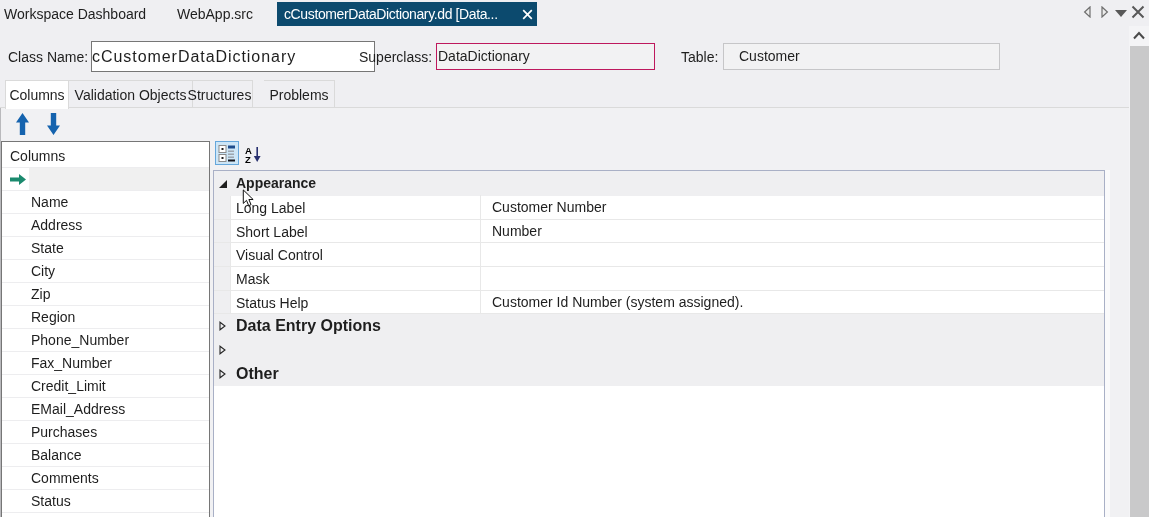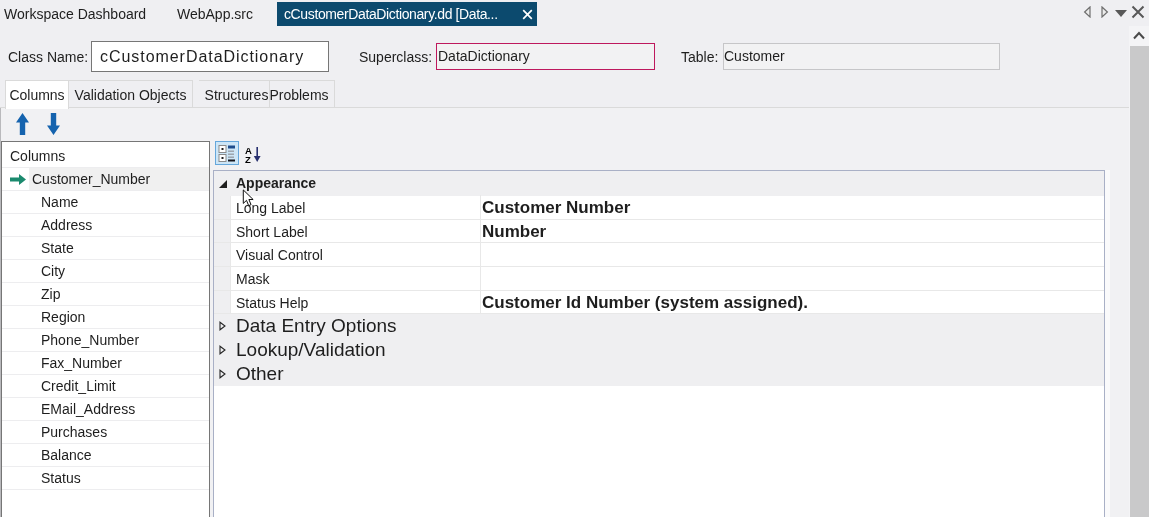--- a/index.html
+++ b/index.html
@@ -27,67 +27,67 @@
   <path d="M1 1 L6.4 6 L1 11 Z" fill="#ECECEC" stroke="#6E6E6E" stroke-width="1.2"></path>
 </svg>
 <svg class="abs" style="left:1115px; top:10px;" width="12" height="7" viewBox="0 0 12 7">
   <path d="M0 0 H12 L6 7 Z" fill="#585858"></path>
 </svg>
 <svg class="abs" style="left:1131px; top:5px;" width="14" height="14" viewBox="0 0 14 14">
   <path d="M1.5 1.5 L12.5 12.5 M12.5 1.5 L1.5 12.5" stroke="#585858" stroke-width="2" fill="none"></path>
 </svg>
 
 <div class="abs t14" style="left:8px; top:43px; height:28px; line-height:28px;">Class Name:</div>
-<div class="abs t14" style="left:91px; top:41px; width:238px; height:31px; background:#fff; border:1px solid #767676; line-height:29px; padding-left:8px; font-size:16px; letter-spacing:0.95px;">cCustomerDataDictionary</div>
+<div class="abs t14" style="left:91px; top:41px; width:284px; height:31px; background:#fff; border:1px solid #767676; line-height:29px; padding-left:0; font-size:16px; letter-spacing:0.95px;">cCustomerDataDictionary</div>
 <div class="abs t14" style="left:359px; top:43px; height:28px; line-height:28px;">Superclass:</div>
 <div class="abs t14" style="left:436px; top:43px; width:219px; height:27px; background:#F2F2F3; border:1px solid #be185d; line-height:25px; padding-left:1px;">DataDictionary</div>
 <div class="abs t14" style="left:681px; top:43px; height:28px; line-height:28px;">Table:</div>
-<div class="abs t14" style="left:723px; top:43px; width:277px; height:27px; background:#F2F2F3; border:1px solid #C6C6C8; line-height:25px; padding-left:0;">Customer</div>
+<div class="abs t14" style="left:723px; top:43px; width:277px; height:27px; background:#F2F2F3; border:1px solid #C6C6C8; line-height:25px; padding-left:15px;">Customer</div>
 
 <div class="abs" style="left:0; top:108px; width:1129px; height:409px; background:#F1F1F3; border-left:1px solid #B9B9BC;"></div>
 <div class="abs" style="left:213px; top:170px; width:897px; height:347px; background:#FAFAFB;"></div>
 
 <div class="abs" style="left:0; top:107px; width:1129px; height:1px; background:#DADADA;"></div>
 <div class="abs t14" style="left:69px; top:80px; width:124px; height:28px; border:1px solid #DADADA; border-left:none; text-align:center; line-height:28px;">Validation Objects</div>
-<div class="abs t14" style="left:199px; top:80px; width:71px; height:28px; border:1px solid #DADADA; border-left:none; text-align:center; line-height:28px; text-indent:5px;">Structures</div>
+<div class="abs t14" style="left:182px; top:80px; width:71px; height:28px; border:1px solid #DADADA; border-left:none; text-align:center; line-height:28px; text-indent:5px;">Structures</div>
 <div class="abs t14" style="left:264px; top:80px; width:71px; height:28px; border:1px solid #DADADA; border-left:none; text-align:center; line-height:28px;">Problems</div>
 <div class="abs t14" style="left:5px; top:80px; width:64px; height:29px; background:#fff; border:1px solid #DADADA; border-bottom:none; text-align:center; line-height:28px; z-index:2;">Columns</div>
 
 <svg class="abs" style="left:16px; top:113px;" width="13" height="22" viewBox="0 0 13 22">
   <path d="M6.5 0 L13 9.5 L9.2 9.5 L9.2 22 L3.8 22 L3.8 9.5 L0 9.5 Z" fill="#1563AE"></path>
 </svg>
 <svg class="abs" style="left:47px; top:113px;" width="13" height="22" viewBox="0 0 13 22">
   <path d="M6.5 22 L13 12.5 L9.2 12.5 L9.2 0 L3.8 0 L3.8 12.5 L0 12.5 Z" fill="#1563AE"></path>
 </svg>
 
 <div class="abs" style="left:1px; top:141px; width:209px; height:376px; background:#fff; border:1px solid #767676; border-bottom:none;">
   <div class="t14" style="height:26px; line-height:28px; padding-left:8px; border-bottom:1px solid #EDEDEF;">Columns</div>
   <div style="position:relative; height:23px; border-bottom:1px solid #EDEDEF;">
     <div style="position:absolute; left:27px; right:0; top:0; bottom:0; background:#F0F0F0;"></div>
     <svg style="position:absolute; left:8px; top:6px;" width="16" height="11" viewBox="0 0 16 11">
       <path d="M0 3.4 H9 V0 L16 5.5 L9 11 V7.6 H0 Z" fill="#1B8A6E"></path>
     </svg>
-    <div class="t14" style="position:absolute; left:30px; top:0; line-height:23px;">Customer_Number</div>
   </div>
   <div class="lrow t14">Name</div>
   <div class="lrow t14">Address</div>
   <div class="lrow t14">State</div>
   <div class="lrow t14">City</div>
   <div class="lrow t14">Zip</div>
   <div class="lrow t14">Region</div>
   <div class="lrow t14">Phone_Number</div>
   <div class="lrow t14">Fax_Number</div>
   <div class="lrow t14">Credit_Limit</div>
   <div class="lrow t14">EMail_Address</div>
   <div class="lrow t14">Purchases</div>
   <div class="lrow t14">Balance</div>
+  <div class="lrow t14">Comments</div>
   <div class="lrow t14">Status</div>
 </div>
 <style>
-  .lrow { height:23px; line-height:22px; padding-left:39px; border-bottom:1px solid #EDEDEF; }
+  .lrow { height:23px; line-height:22px; padding-left:29px; border-bottom:1px solid #EDEDEF; }
 </style>
 
 <div class="abs" style="left:215px; top:141px; width:24px; height:24px; background:#CDE6F7; border:1px solid #66A7DB;">
   <svg width="22" height="22" viewBox="0 0 22 22">
     <rect x="3" y="3.5" width="7" height="7" fill="#fff" stroke="#8A8A8A"></rect>
     <rect x="5.5" y="6" width="2" height="2" fill="#1E1E1E"></rect>
     <rect x="3" y="12.5" width="7" height="7" fill="#fff" stroke="#8A8A8A"></rect>
     <rect x="5.5" y="15" width="2" height="2" fill="#1E1E1E"></rect>
     <rect x="12" y="3.5" width="7" height="3" fill="#1E4C8C"></rect>
     <rect x="12" y="8.5" width="6" height="1.4" fill="#9AA0A8"></rect>
@@ -143,35 +143,34 @@
   <div class="pcat">
       <svg style="position:absolute; left:5px; top:7px;" width="7" height="10" viewBox="0 0 7 10">
         <path d="M1 1.2 L6 5 L1 8.8 Z" fill="none" stroke="#262626" stroke-width="1.1"></path>
       </svg>
       <span>Data Entry Options</span>
     </div>
   <div class="pcat">
       <svg style="position:absolute; left:5px; top:7px;" width="7" height="10" viewBox="0 0 7 10">
         <path d="M1 1.2 L6 5 L1 8.8 Z" fill="none" stroke="#262626" stroke-width="1.1"></path>
       </svg>
-      <span>Lookup/Validation</span>
     </div>
   <div class="pcat">
       <svg style="position:absolute; left:5px; top:7px;" width="7" height="10" viewBox="0 0 7 10">
         <path d="M1 1.2 L6 5 L1 8.8 Z" fill="none" stroke="#262626" stroke-width="1.1"></path>
       </svg>
       <span>Other</span>
     </div>
 </div>
 <style>
   .prow { position:relative; height:23.7px; box-sizing:border-box; border-bottom:1px solid #E8E8E8; }
   .pgut { position:absolute; left:0; top:0; bottom:0; width:17px; background:#EFEFF1; border-right:1px solid #E8E8E8; }
   .pname { position:absolute; left:22px; top:1px; line-height:22.7px; font-size:14px; white-space:nowrap; color:#1E1E1E; }
-  .pval { position:absolute; left:266px; top:-1px; bottom:0; padding-top:1px; line-height:23.7px; font-size:17px; font-weight:bold; white-space:nowrap; border-left:1px solid #E8E8E8; padding-left:1px; right:0; }
-  .pcat { position:relative; height:23.7px; background:#EFEFF1; font-size:19px; font-weight:normal; }
+  .pval { position:absolute; left:266px; top:-1px; bottom:0; padding-top:1px; line-height:23.7px; font-size:14px; font-weight:normal; white-space:nowrap; border-left:1px solid #E8E8E8; padding-left:11px; right:0; }
+  .pcat { position:relative; height:23.7px; background:#EFEFF1; font-size:16px; font-weight:bold; }
   .pcat span { position:absolute; left:22px; line-height:23.7px; white-space:nowrap; }
 </style>
 
 <svg class="abs" style="left:242px; top:189px; z-index:5;" width="13" height="18" viewBox="0 0 13 19">
   <path d="M1 1 L1 15.2 L4.4 12 L6.7 17.6 L9.2 16.5 L6.9 11.1 L11.4 11.1 Z" fill="#fff" stroke="#000" stroke-width="1"></path>
 </svg>
 
 <div class="abs" style="left:1129px; top:26px; width:20px; height:491px; background:#F4F4F6;"></div>
 <svg class="abs" style="left:1133px; top:31px;" width="12" height="9" viewBox="0 0 12 9">
   <path d="M1 7.5 L6 2 L11 7.5" stroke="#4A4A4A" stroke-width="2" fill="none"></path>

